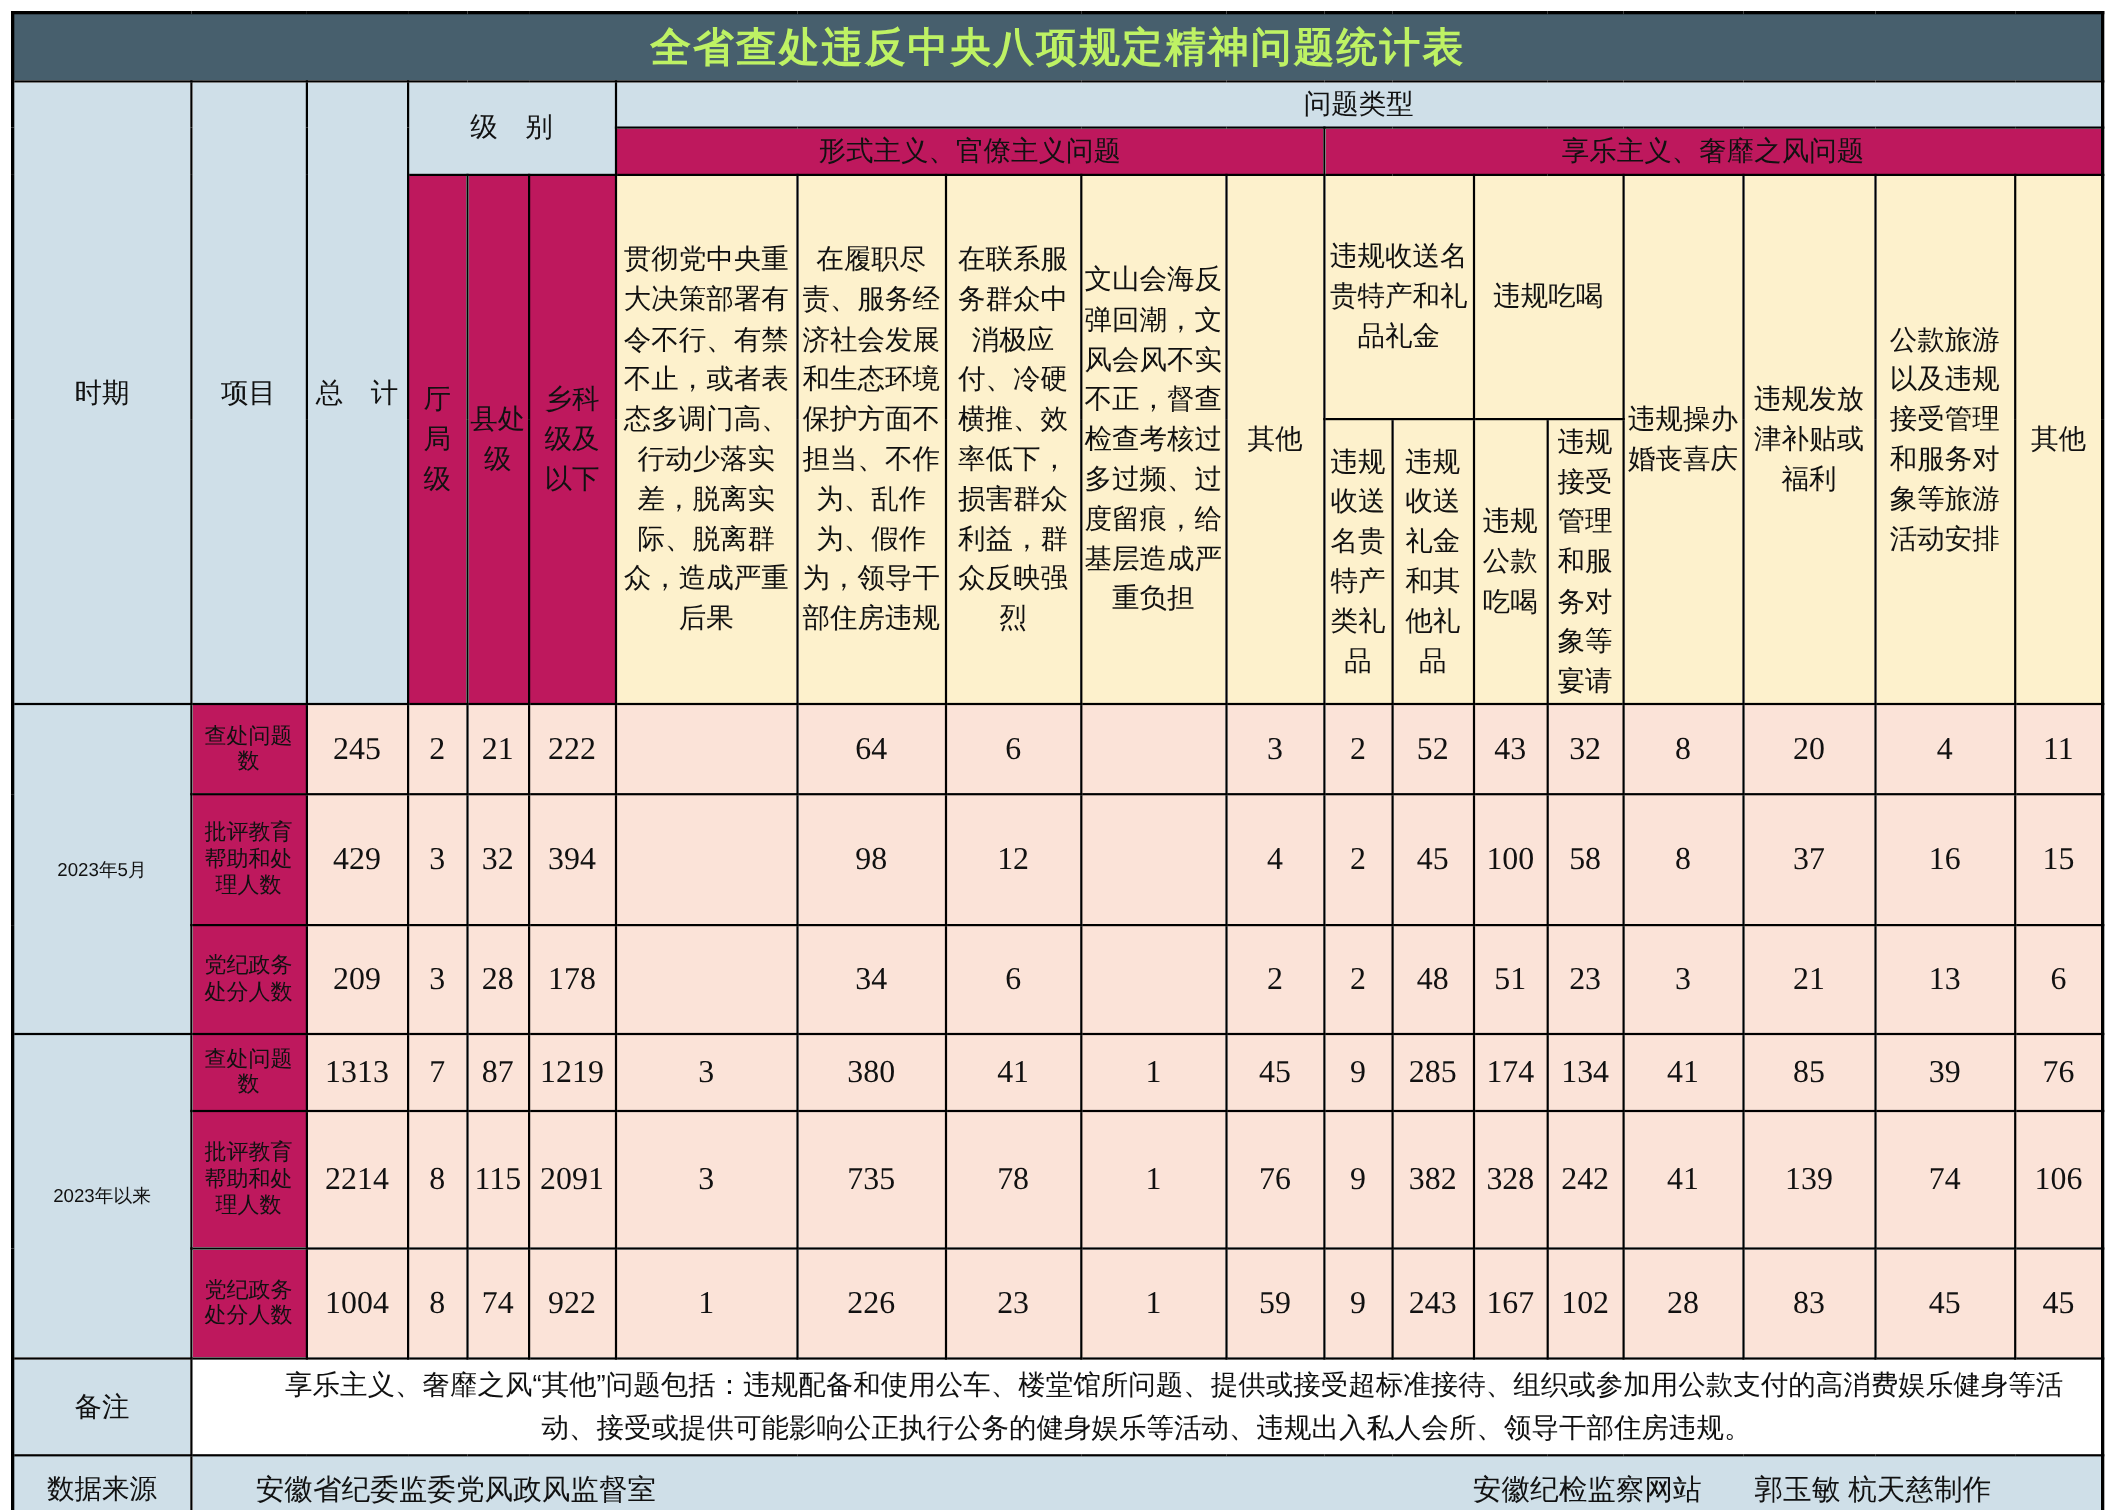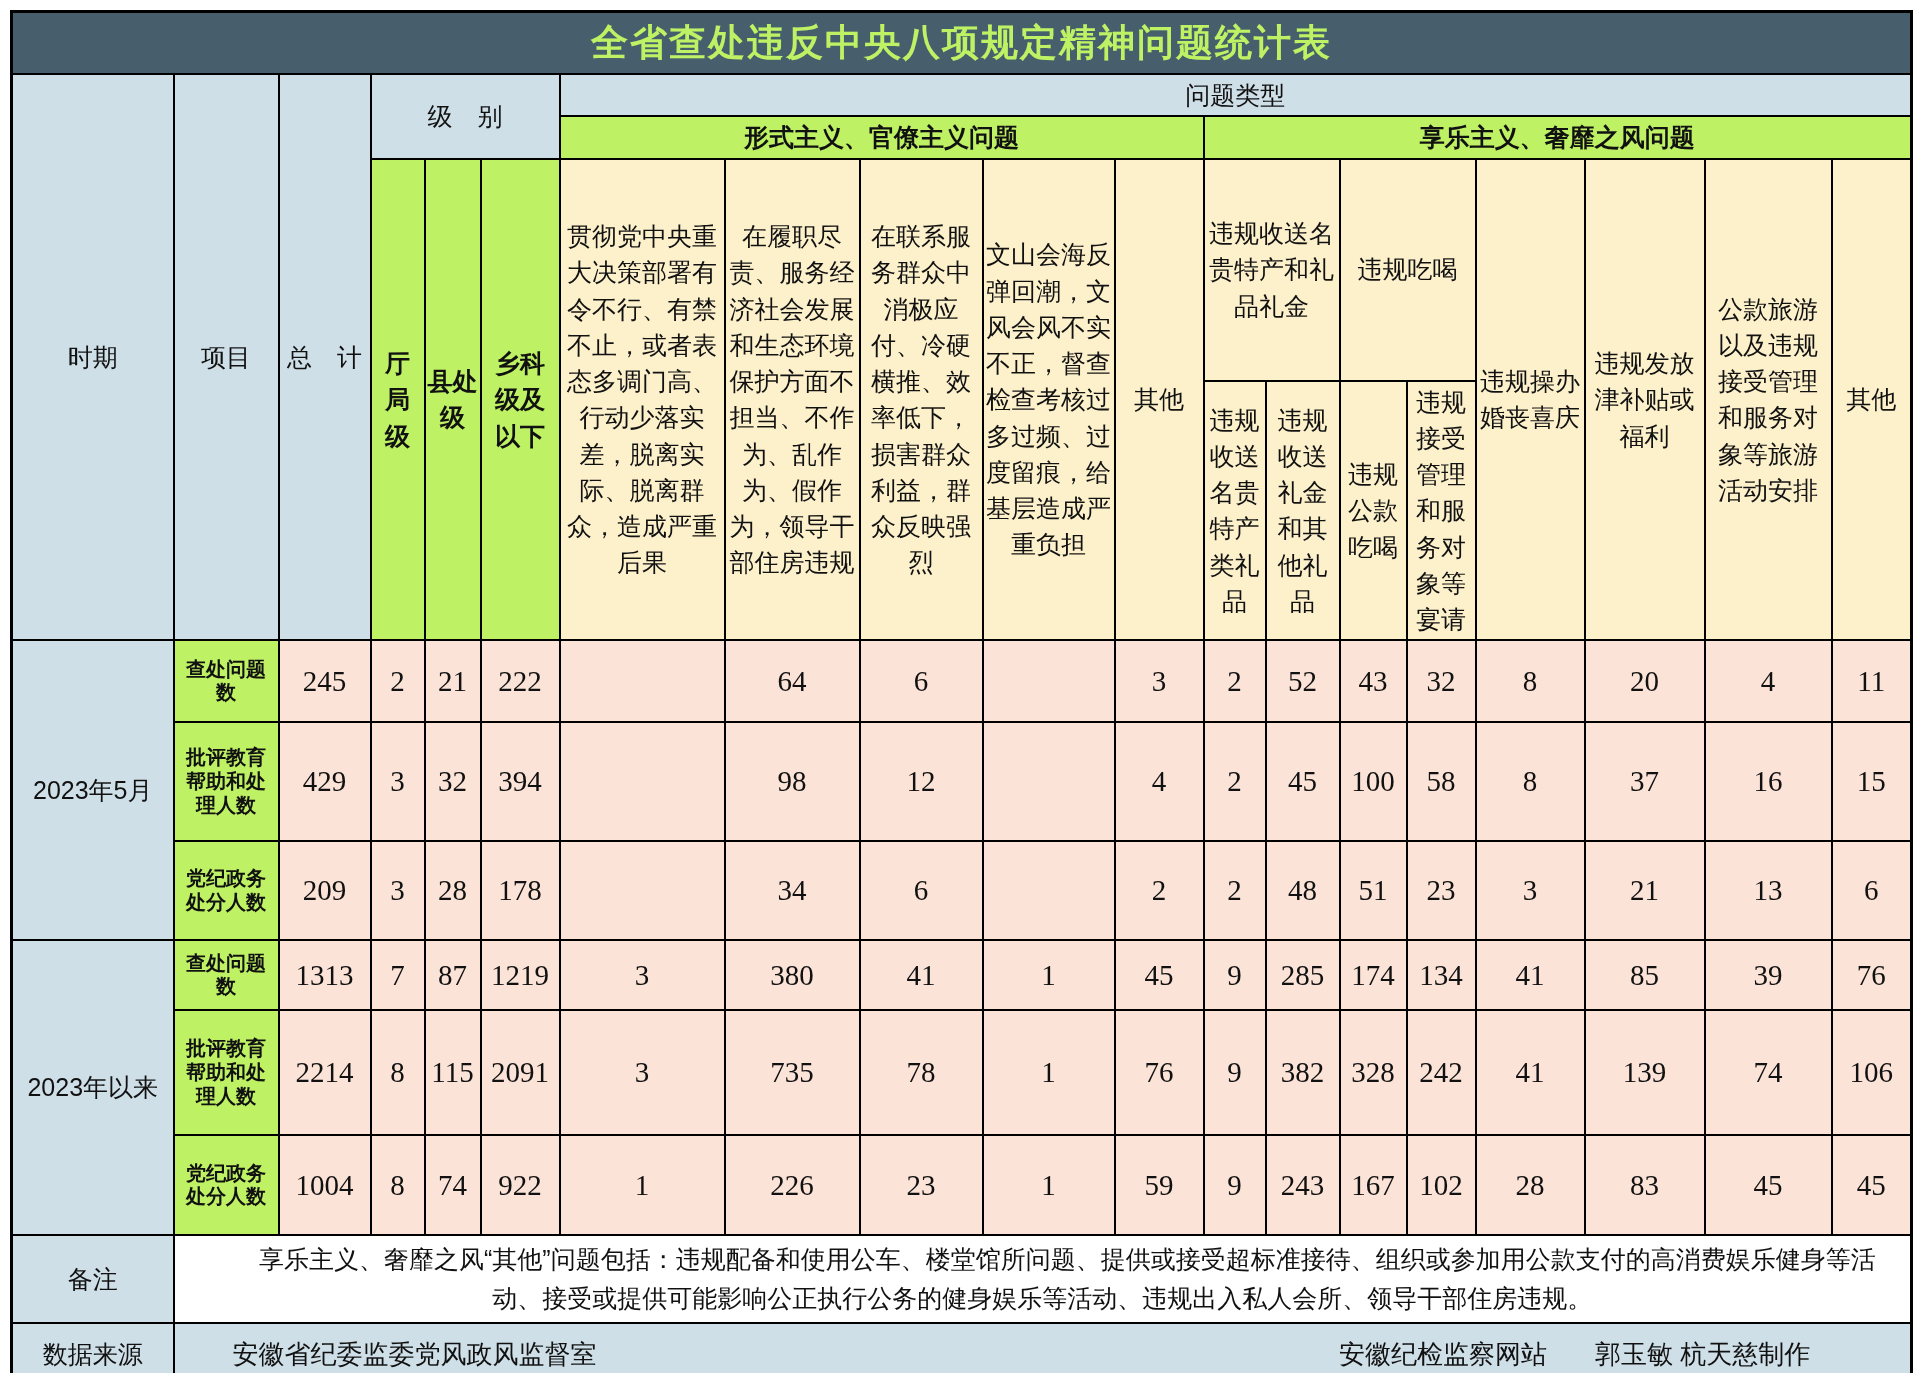--- a/index.html
+++ b/index.html
@@ -1,26 +1,26 @@
 <!DOCTYPE html>
 <html><head>
 <meta charset="utf-8">
 <style>
   html,body{margin:0;padding:0;background:#ffffff;}
   body{width:1920px;height:1373px;font-family:"Liberation Sans",sans-serif;position:relative;}
   table{border-collapse:collapse;table-layout:fixed;width:1900px;margin:10px 0 0 10px;border:3px solid #000;}
   td{border:2px solid #000;text-align:center;vertical-align:middle;padding:2px;overflow:hidden;color:#111;}
   .title{background:#475f6d;color:#bef264;font-size:37px;font-weight:bold;letter-spacing:2px;height:56px;}
   .b{background:#cfdfe8;}
-  .g{background:#bef264;font-weight:bold;}
+  .g{background:#be185d;}
   .c{background:#fdf1cc;}
   .p{background:#fbe3d8;}
   .w{background:#ffffff;}
   .hdr{font-size:25px;line-height:1.45;}
-  .plabel{font-size:25px;}
+  .plabel{font-size:17px;}
   .rlabel{font-size:20px;line-height:1.18;}
   .num{font-family:"Liberation Serif",serif;font-size:29px;}
   .remark-text{text-align:center;font-size:25px;line-height:1.55;padding:4px 18px;text-indent:2em;}
   .source-cell{padding:0;}
   .source-flex{display:flex;align-items:center;font-size:26px;}
   .source-flex .office{margin-left:58px;}
   .source-flex .site{margin-left:auto;}
   .source-flex .credit{margin-left:48px;margin-right:100px;}
 </style>
 </head>

